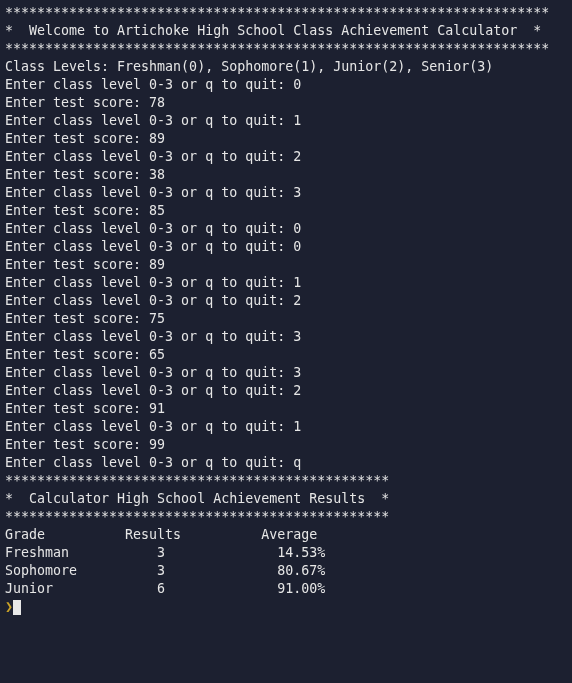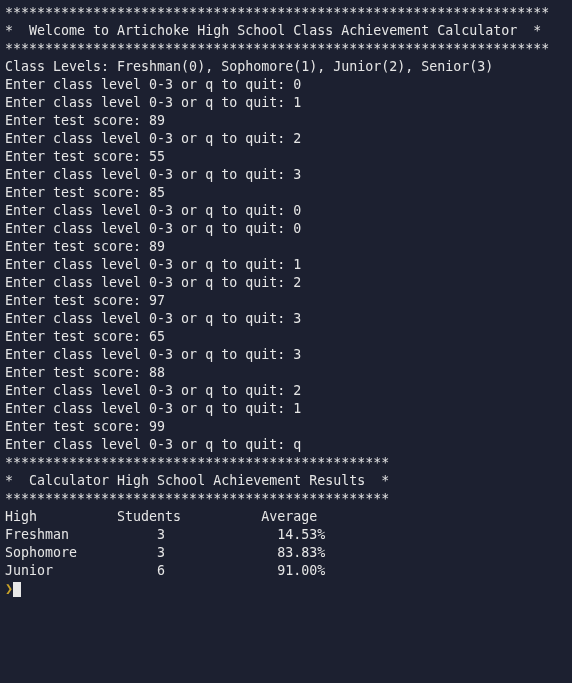--- a/index.html
+++ b/index.html
@@ -51,48 +51,49 @@
 
 <div id="terminal" style="background: rgb(28, 32, 48); color: rgb(230, 230, 230);">
 
   <div class="line">********************************************************************</div>
   <div class="line">*  Welcome to Artichoke High School Class Achievement Calculator  *</div>
   <div class="line">********************************************************************</div>
 
   <div class="line">Class Levels: Freshman(0), Sophomore(1), Junior(2), Senior(3)</div>
 
   <div class="line">Enter class level 0-3 or q to quit: 0</div>
+  <div class="line">Enter test score: 78</div>
   <div class="line">Enter class level 0-3 or q to quit: 1</div>
   <div class="line">Enter test score: 89</div>
   <div class="line">Enter class level 0-3 or q to quit: 2</div>
-  <div class="line">Enter test score: 55</div>
+  <div class="line">Enter test score: 38</div>
   <div class="line">Enter class level 0-3 or q to quit: 3</div>
   <div class="line">Enter test score: 85</div>
   <div class="line">Enter class level 0-3 or q to quit: 0</div>
   <div class="line">Enter class level 0-3 or q to quit: 0</div>
   <div class="line">Enter test score: 89</div>
   <div class="line">Enter class level 0-3 or q to quit: 1</div>
   <div class="line">Enter class level 0-3 or q to quit: 2</div>
-  <div class="line">Enter test score: 97</div>
+  <div class="line">Enter test score: 75</div>
   <div class="line">Enter class level 0-3 or q to quit: 3</div>
   <div class="line">Enter test score: 65</div>
   <div class="line">Enter class level 0-3 or q to quit: 3</div>
-  <div class="line">Enter test score: 88</div>
   <div class="line">Enter class level 0-3 or q to quit: 2</div>
+  <div class="line">Enter test score: 91</div>
   <div class="line">Enter class level 0-3 or q to quit: 1</div>
   <div class="line">Enter test score: 99</div>
   <div class="line">Enter class level 0-3 or q to quit: q</div>
 
   <div class="line">************************************************</div>
   <div class="line">*  Calculator High School Achievement Results  *</div>
   <div class="line">************************************************</div>
 
-  <div class="line">High          Students          Average</div>
+  <div class="line">Grade          Results          Average</div>
   <div class="line">Freshman           3              14.53%</div>
-  <div class="line">Sophomore          3              83.83%</div>
+  <div class="line">Sophomore          3              80.67%</div>
   <div class="line">Junior             6              91.00%</div>
 
   <div class="prompt-line">
     <span class="prompt-sym" style="color: rgb(201, 162, 39);">❯</span>
     <span class="cursor" style="background: rgb(232, 232, 232);"></span>
   </div>
 
 </div>
 
 </body></html>

